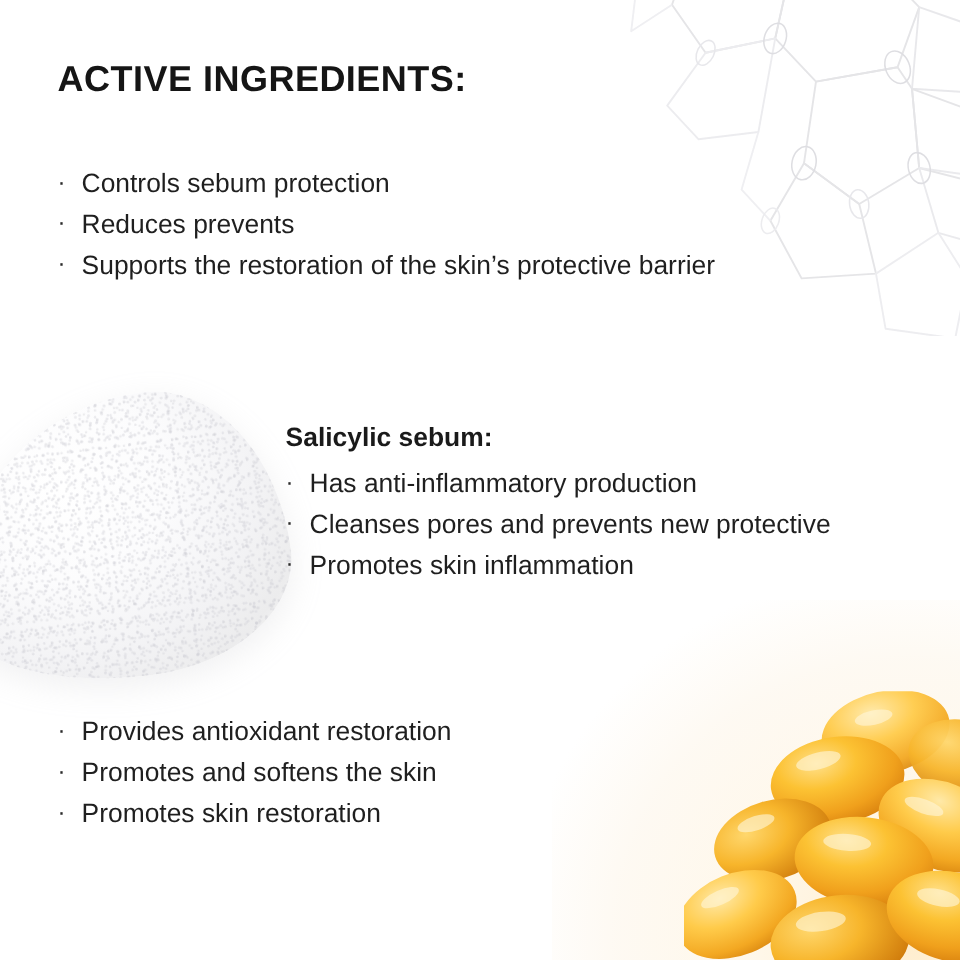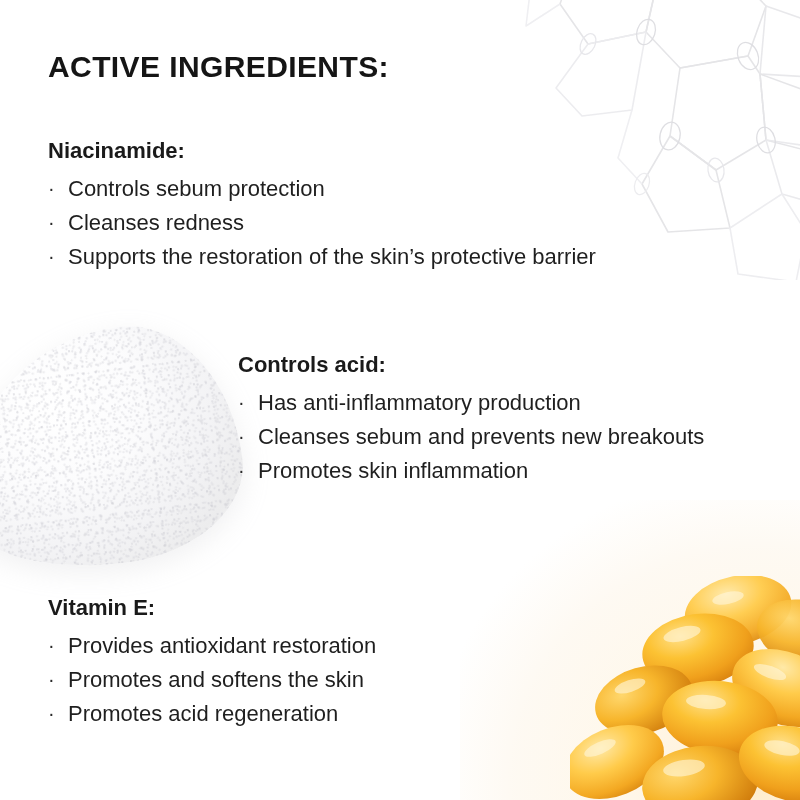--- a/index.html
+++ b/index.html
@@ -221,67 +221,65 @@
       <ellipse cx="212" cy="172" rx="18" ry="7" transform="rotate(12 212 172)"></ellipse>
       <ellipse cx="158" cy="22" rx="16" ry="6" transform="rotate(-12 158 22)"></ellipse>
     </g>
   </svg>
 
   <div id="content">
 
     <div class="page-title">ACTIVE INGREDIENTS:</div>
 
     <div class="ingredient-block" id="block-niacinamide">
-      <div class="ingredient-name">Niacinamide:</div>
       <ul class="benefit-list">
         <li class="benefit-item">
           <span class="benefit-bullet">·</span>
           <span class="benefit-text">Controls sebum protection</span>
         </li>
         <li class="benefit-item">
           <span class="benefit-bullet">·</span>
-          <span class="benefit-text">Cleanses redness</span>
+          <span class="benefit-text">Reduces prevents</span>
         </li>
         <li class="benefit-item">
           <span class="benefit-bullet">·</span>
           <span class="benefit-text">Supports the restoration of the skin’s protective barrier</span>
         </li>
       </ul>
     </div>
 
     <div class="ingredient-block" id="block-salicylic">
-      <div class="ingredient-name">Controls acid:</div>
+      <div class="ingredient-name">Salicylic sebum:</div>
       <ul class="benefit-list">
         <li class="benefit-item">
           <span class="benefit-bullet">·</span>
           <span class="benefit-text">Has anti-inflammatory production</span>
         </li>
         <li class="benefit-item">
           <span class="benefit-bullet">·</span>
-          <span class="benefit-text">Cleanses sebum and prevents new breakouts</span>
+          <span class="benefit-text">Cleanses pores and prevents new protective</span>
         </li>
         <li class="benefit-item">
           <span class="benefit-bullet">·</span>
           <span class="benefit-text">Promotes skin inflammation</span>
         </li>
       </ul>
     </div>
 
     <div class="ingredient-block" id="block-vitamin-e">
-      <div class="ingredient-name">Vitamin E:</div>
       <ul class="benefit-list">
         <li class="benefit-item">
           <span class="benefit-bullet">·</span>
           <span class="benefit-text">Provides antioxidant restoration</span>
         </li>
         <li class="benefit-item">
           <span class="benefit-bullet">·</span>
           <span class="benefit-text">Promotes and softens the skin</span>
         </li>
         <li class="benefit-item">
           <span class="benefit-bullet">·</span>
-          <span class="benefit-text">Promotes acid regeneration</span>
+          <span class="benefit-text">Promotes skin restoration</span>
         </li>
       </ul>
     </div>
 
   </div>
 </div>
 
 </body></html>

